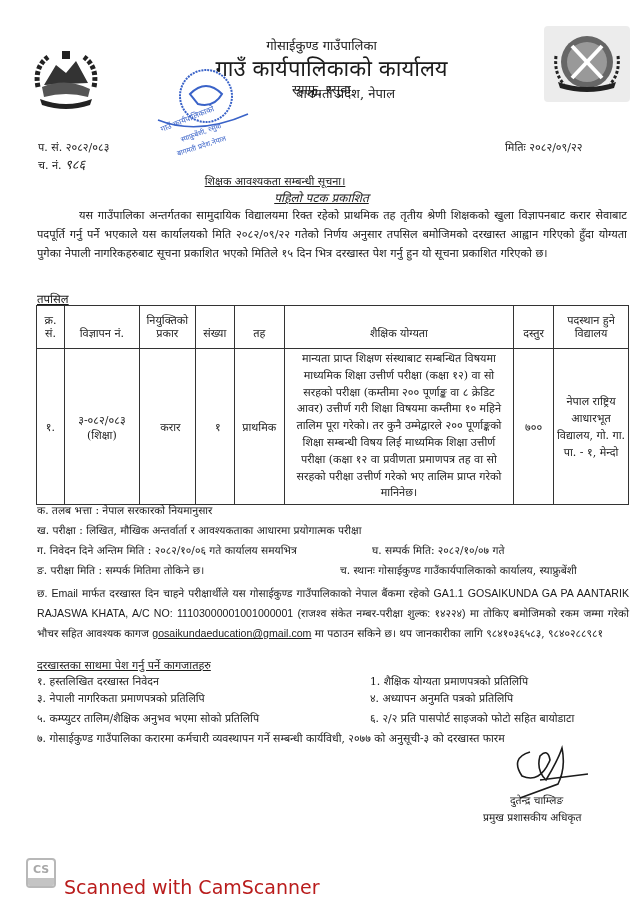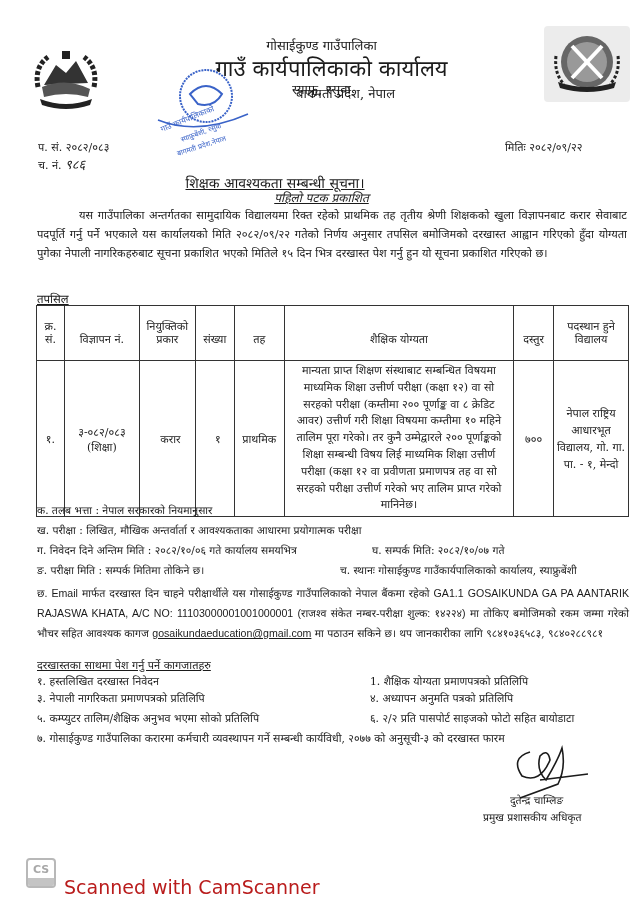--- a/index.html
+++ b/index.html
@@ -14,30 +14,30 @@
   .hdr-line1 { left: 0; width: 643px; top: 36px; text-align: center; font-size: 13px; }
   .hdr-line2 { left: 0; width: 643px; top: 52px; text-align: center; font-size: 22px; padding-left: 20px; }
   .hdr-line3 { left: 0; width: 643px; top: 80px; text-align: center; font-size: 13px; }
   .hdr-line4 { left: 0; width: 643px; top: 84px; text-align: center; font-size: 13px; padding-left: 48px; }
 
   .ref1 { left: 38px; top: 139px; font-size: 11px; }
   .ref2 { left: 38px; top: 155px; font-size: 11px; }
   .ref2 .hand { font-style: italic; font-size: 13px; font-family: "DejaVu Sans", sans-serif; }
   .date { left: 505px; top: 139px; font-size: 11px; }
 
-  .title1 { left: 0; width: 518px; top: 173px; text-align: center; font-size: 14px; text-decoration: underline; padding-left: 32px; }
+  .title1 { left: 0; width: 518px; top: 173px; text-align: center; font-size: 11px; text-decoration: underline; padding-left: 32px; }
   .title2 { left: 0; width: 643px; top: 189px; text-align: center; font-size: 12px; text-decoration: underline; font-style: italic; }
 
   .intro { left: 37px; top: 206px; width: 590px; font-size: 11.2px; line-height: 19px; text-align: justify; text-indent: 42px; }
 
   .tapasil { left: 37px; top: 291px; font-size: 11.5px; text-decoration: underline; }
 
   table.main { position: absolute; left: 36px; top: 305px; width: 593px; border-collapse: collapse; font-size: 11px; }
   table.main td, table.main th { border: 1.3px solid #333; vertical-align: middle; text-align: center; font-weight: normal; }
-  table.main th { height: 35px; line-height: 13px; padding: 14px 2px; vertical-align: bottom; margin-left: 12px; }
+  table.main th { height: 35px; line-height: 13px; padding: 8px 2px; vertical-align: bottom; margin-left: 12px; }
   table.main td { height: 150px; }
   td.qual { text-align: justify; padding: 2px 4px; line-height: 16.8px; font-size: 11px; vertical-align: top; }
   td.left { text-align: left; padding-left: 6px; }
   td.school { line-height: 17px; }
 
   .cond { left: 37px; font-size: 10.6px; white-space: nowrap; }
   .cond-block { left: 37px; top: 567px; width: 592px; font-size: 10.6px; line-height: 20px; text-align: justify; }
   .cond-block .latin { font-family: "Liberation Sans", sans-serif; font-size: 10.6px; }
   .email { text-decoration: underline; font-family: "Liberation Sans", sans-serif; }
 

